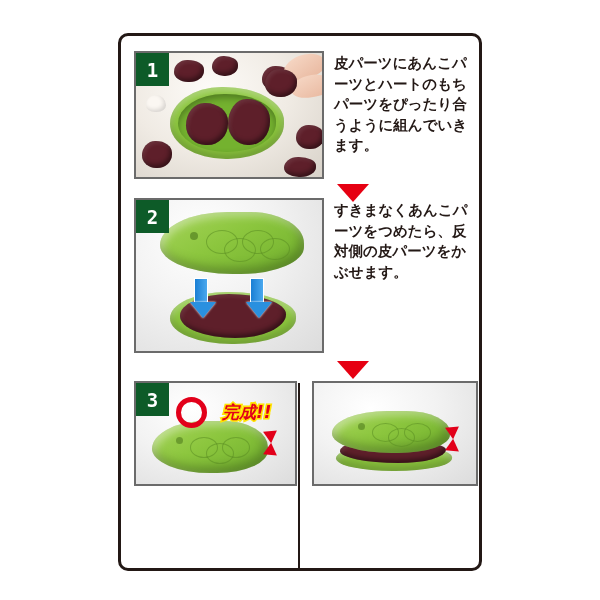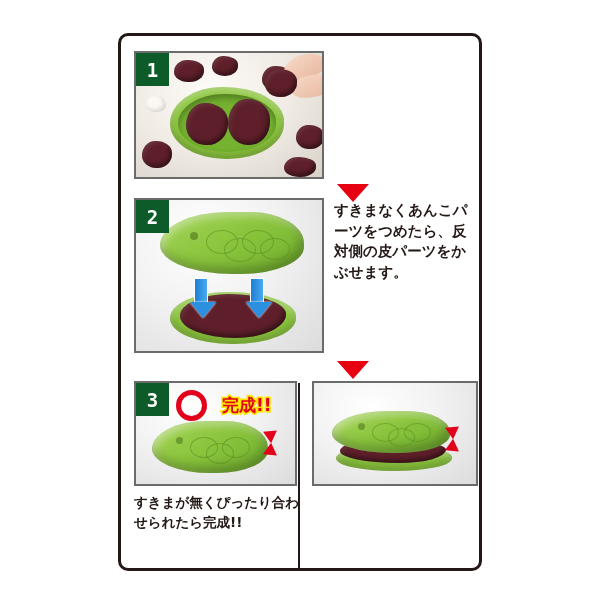--- a/index.html
+++ b/index.html
@@ -134,24 +134,25 @@
     font-size:13.5px;
     line-height:1.45;
     color:#231815;
     font-weight:600;
   }
   .caption.left-cap{width:168px;}
   .caption.right-cap{width:172px;}
 
   
   .mark-row{
-    position:absolute;left:0;top:5px;
+    position:absolute;left:0;top:12px;
     width:100%;height:34px;
     z-index:6;
     pointer-events:none;
+    font-style:italic;
   }
   .circle-mark{
     position:absolute;left:40px;top:2px;
     width:31px;height:31px;
     border:5px solid #e2001a;
     border-radius:50%;
     box-sizing:border-box;
   }
   .x-mark{
     position:absolute;left:11px;top:3px;
@@ -277,20 +278,21 @@
           <div class="anko" style="left:50px;top:50px;width:42px;height:42px;"></div>
           <div class="anko" style="left:92px;top:46px;width:42px;height:46px;"></div>
 
           <div class="finger" style="left:146px;top:2px;width:44px;height:24px;transform:rotate(-18deg);"></div>
           <div class="finger" style="left:155px;top:22px;width:42px;height:22px;transform:rotate(-10deg);"></div>
           <div class="anko" style="left:129px;top:16px;width:32px;height:28px;"></div>
         </div>
         <div class="badge">1</div>
       </div>
 
+      <div class="desc">皮パーツにあんこパーツとハートのもちパーツをぴったり合うように組んでいきます。</div>
     </div>
 
     <div class="down-arrow arrow-a"></div>
 
     <div class="row row-2">
 
       <div class="photo p2">
         <div class="bg-soft"></div>
         <div class="photo-inner">
 
@@ -338,21 +340,20 @@
             </div>
             <div class="chev up" style="left:130px;top:44px;"></div>
             <div class="chev down" style="left:130px;top:62px;"></div>
           </div>
           <div class="badge">3</div>
           <div class="mark-row">
             <div class="circle-mark"></div>
             <div class="label-ok">完成!!</div>
           </div>
         </div>
-        <div class="caption left-cap">すきまが無くぴったり合わせられたら完成!!</div>
       </div>
 
       <div class="bcol right">
         <div class="photo p4">
           <div class="bg-soft"></div>
           <div class="photo-inner">
             <div class="mold" style="left:22px;top:62px;width:116px;height:26px;"></div>
             <div class="anko" style="left:26px;top:56px;width:106px;height:24px;border-radius:40% 60% 45% 55%/50% 45% 55% 50%;"></div>
             <div class="fish" style="left:18px;top:28px;width:118px;height:42px;">
               <div class="scale-band" style="left:40px;top:12px;width:25px;height:17px;"></div>

